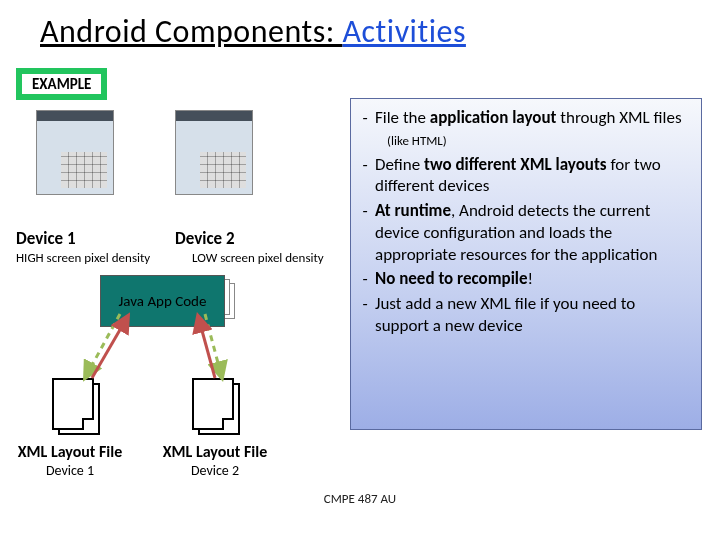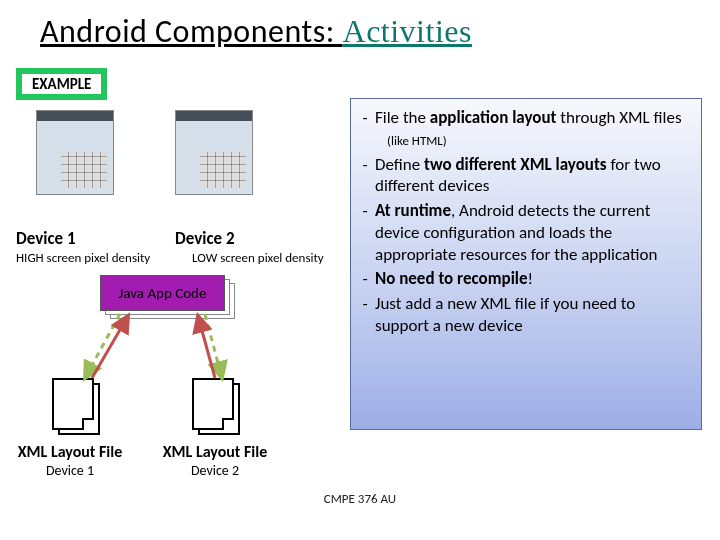--- a/index.html
+++ b/index.html
@@ -8,21 +8,21 @@
     font-family: Calibri, Arial, sans-serif;
     background: #fff; color: #000;
     position: relative; overflow: hidden;
   }
   .title {
     font-size: 32px;
     padding: 12px 0 4px 40px;
     letter-spacing: 0.5px;
   }
   .title .u1 { text-decoration: underline; text-align: center; }
-  .title .u2 { text-decoration: underline; color: #0f766e; font-family: Liberation Serif, serif; }
+  .title .u2 { text-decoration: underline; color: #1d4ed8; }
   .example-box {
     position: absolute; left: 16px; top: 68px;
     border: 6px solid #22c55e;
     padding: 1px 10px;
     font-weight: bold; font-size: 15px;
   }
   
   .dev-shot {
     position: absolute; width: 78px; height: 85px;
     border: 1px solid #888; background: #d6e0ea;
@@ -45,22 +45,22 @@
   .dev-sub { position: absolute; font-size: 13px; }
   .ds1 { left: 16px; top: 250px; }
   .ds2 { left: 184px; top: 250px; padding-left: 8px; }
   
   .java-wrap { position: absolute; left: 100px; top: 275px; }
   .java-shadow {
     position: absolute; width: 125px; height: 36px;
     border: 1px solid #888; background: #fff;
   }
   .java-box {
-    position: relative; width: 125px; height: 36px;
-    border: 1px solid #555; background: #a21caf;
+    position: relative; width: 125px; height: 52px;
+    border: 1px solid #555; background: #0f766e;
     display: flex; align-items: center; justify-content: center;
     font-size: 15px;
   }
   
   .file-wrap { position: absolute; top: 378px; }
   .fw1 { left: 52px; }
   .fw2 { left: 192px; }
   .file-shadow, .file-front {
     width: 42px; height: 52px; position: absolute;
     border: 2px solid #000; background: #fff;
@@ -184,13 +184,13 @@
   <div class="row">
     <div class="dash">-</div>
     <div class="txt"><b>No need to recompile</b><span>!</span></div>
   </div>
   <div class="row">
     <div class="dash">-</div>
     <div class="txt"><span>Just add a new XML file if you need to support a new device</span></div>
   </div>
 </div>
 
-<div class="footer">CMPE 376 AU</div>
+<div class="footer">CMPE 487 AU</div>
 
 </body></html>

